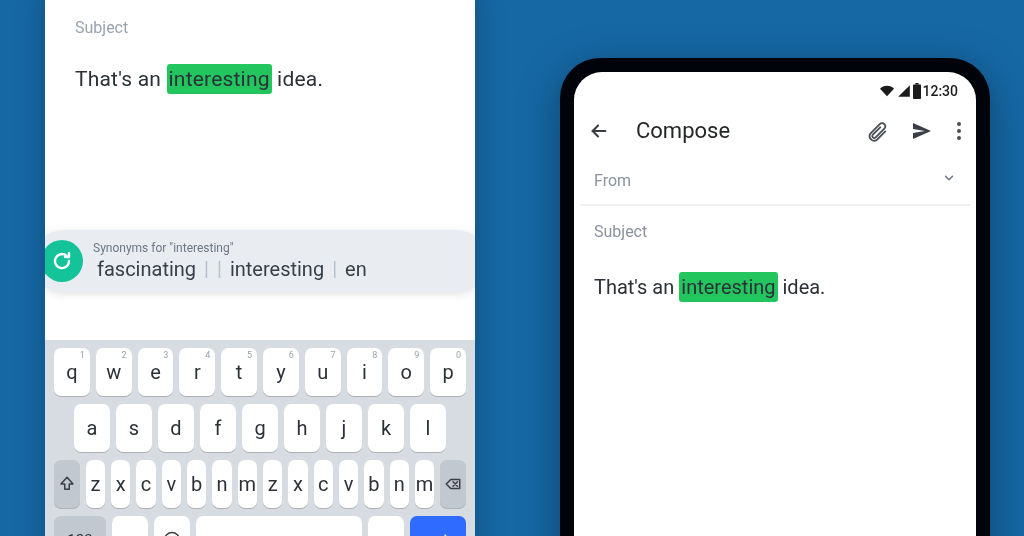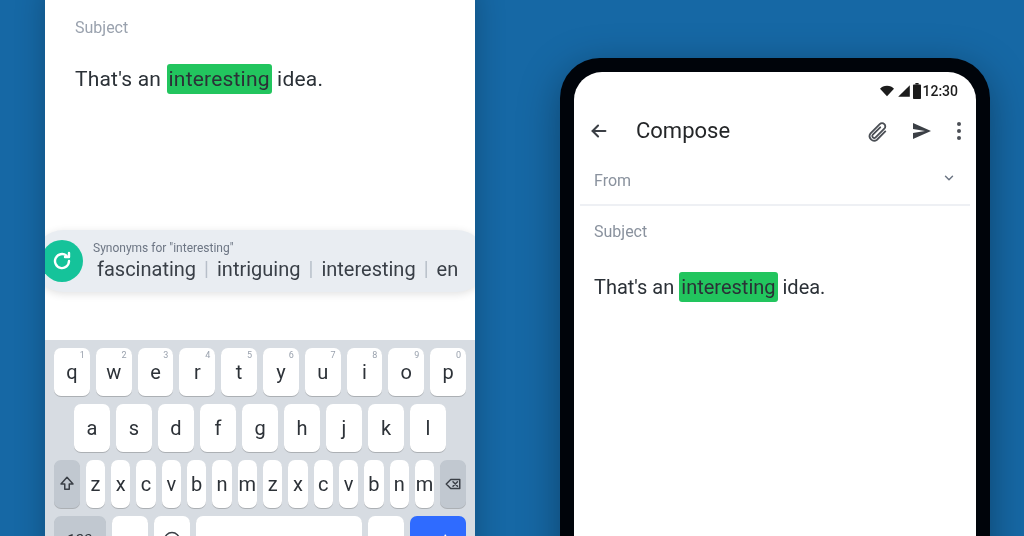--- a/index.html
+++ b/index.html
@@ -113,21 +113,20 @@
       <svg viewBox="0 0 24 24" fill="none" stroke="#fff" stroke-width="2.4">
         <path d="M19 12a7 7 0 1 1-2.5-5.3" stroke-linecap="round"></path>
         <path d="M19 4v4h-4" stroke-linecap="round" stroke-linejoin="round"></path>
       </svg>
     </div>
     <div class="sugg-col">
       <div class="sugg-title">Synonyms for "interesting"</div>
       <div class="sugg-row">
         <span>fascinating</span>
         <span class="sep">|</span>
-        <span>intriguing</span>
         <span class="sep">|</span>
         <span>interesting</span>
         <span class="sep">|</span>
         <span>en</span>
       </div>
     </div>
   </div>
 
   <div class="kbd">
     <div class="krow r1" id="kr1">

